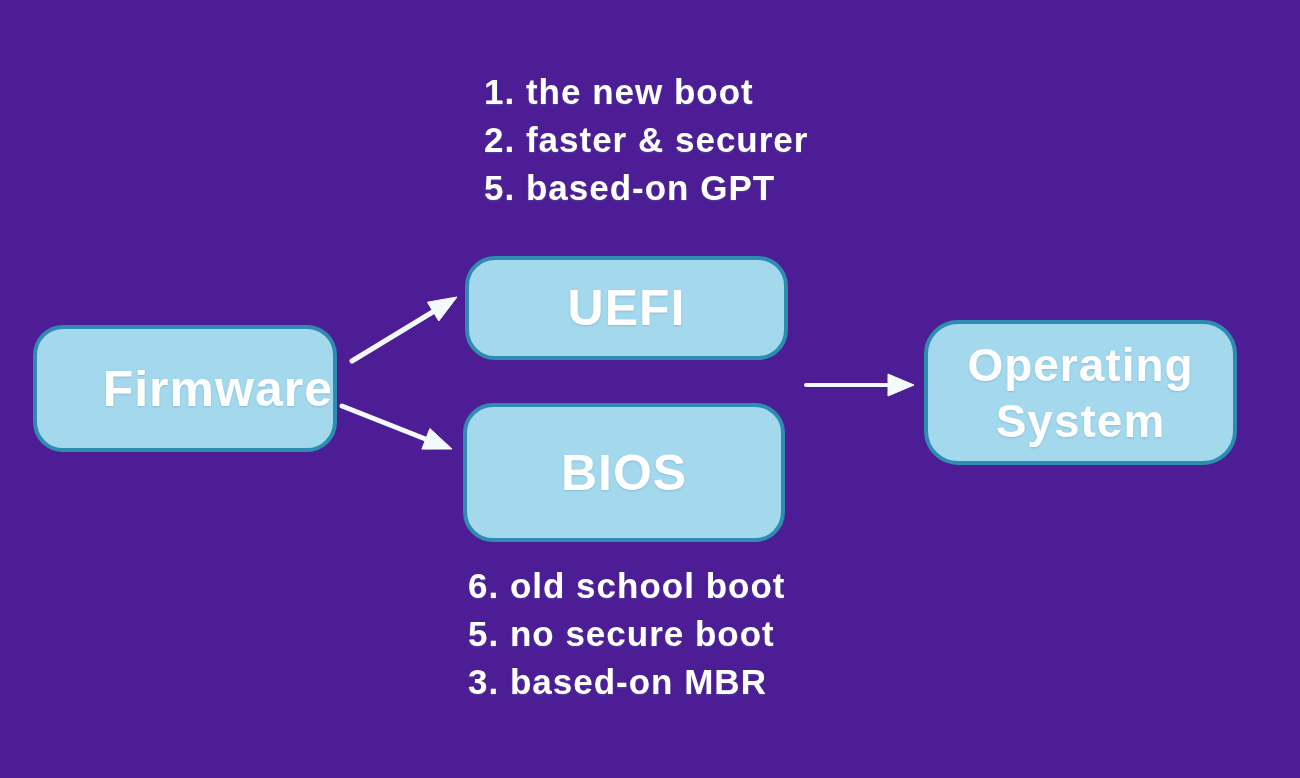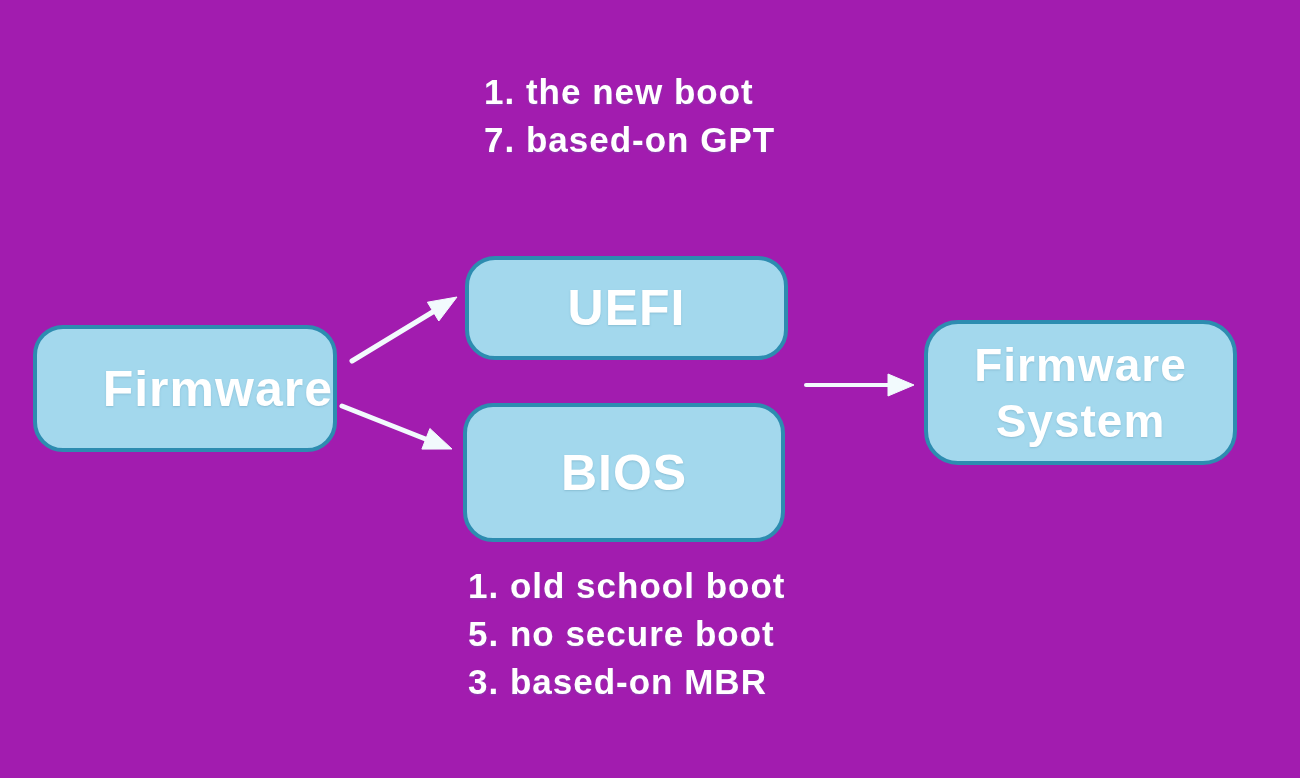--- a/index.html
+++ b/index.html
@@ -4,21 +4,21 @@
   <style>
     html, body {
       margin: 0;
       padding: 0;
       font-family: "Liberation Sans", "DejaVu Sans", sans-serif;
     }
     .canvas {
       position: relative;
       width: 1300px;
       height: 778px;
-      background: #a21caf;
+      background: #4c1d95;
       overflow: hidden;
     }
     .arrows {
       position: absolute;
       left: 0;
       top: 0;
       width: 1300px;
       height: 778px;
       pointer-events: none;
     }
@@ -91,39 +91,40 @@
       <polygon points="452,449 421.9,449.1 429.9,428.5" stroke-width="1"></polygon>
     </g>
     <g fill="#f2fafd" stroke="#f2fafd">
       <line x1="806" y1="385" x2="890" y2="385" stroke-width="4" stroke-linecap="round"></line>
       <polygon points="914,385 888,374 888,396" stroke-width="1"></polygon>
     </g>
   </svg>
 
   <div class="notes notes-top">
     <div class="note-line">1. the new boot</div>
-    <div class="note-line">7. based-on GPT</div>
+    <div class="note-line">2. faster &amp; securer</div>
+    <div class="note-line">5. based-on GPT</div>
   </div>
 
   <div class="node node-firmware">
     <span class="node-label">Firmware</span>
   </div>
 
   <div class="node node-uefi">
     <span class="node-label">UEFI</span>
   </div>
 
   <div class="node node-bios">
     <span class="node-label">BIOS</span>
   </div>
 
   <div class="node node-os">
-    <span class="node-label">Firmware System</span>
+    <span class="node-label">Operating System</span>
   </div>
 
   <div class="notes notes-bottom">
-    <div class="note-line">1. old school boot</div>
+    <div class="note-line">6. old school boot</div>
     <div class="note-line">5. no secure boot</div>
     <div class="note-line">3. based-on MBR</div>
   </div>
 
 
 </div>
 
 </body></html>

